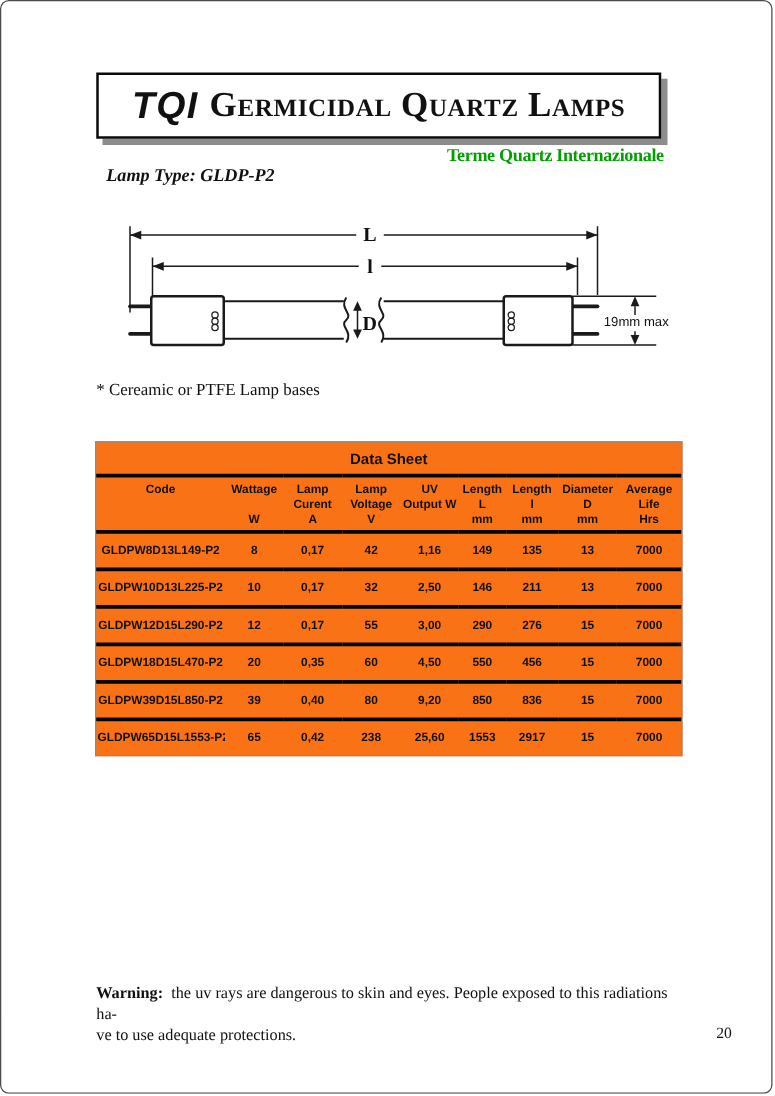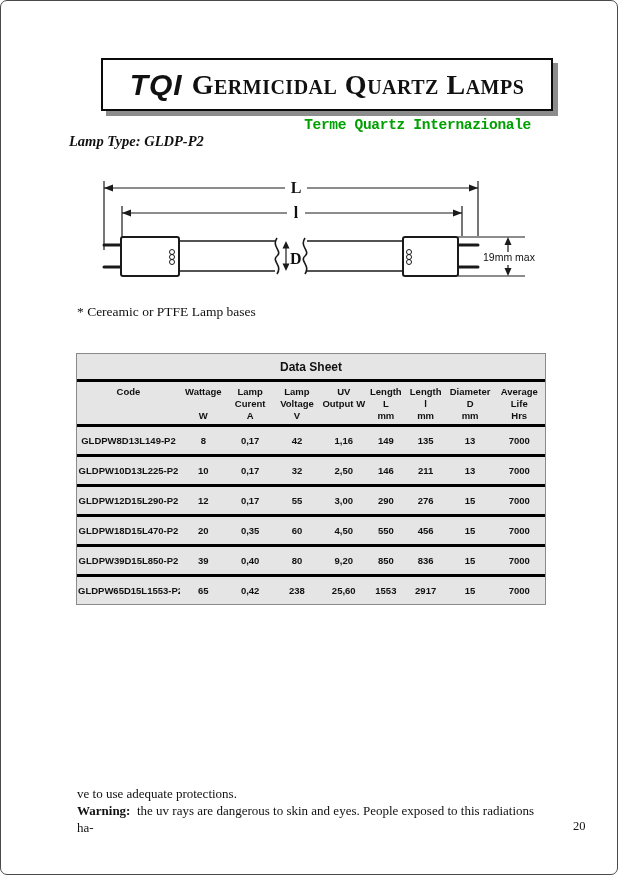--- a/index.html
+++ b/index.html
@@ -10,58 +10,58 @@
     background:#ffffff;
     border:1px solid #4a4a4a;
     border-radius:7px;
     box-sizing:border-box;
     font-family:"Liberation Serif", serif;
     color:#111;
     overflow:hidden;
   }
   
   .logo-box{
-    position:absolute;left:100px;top:57px;width:452px;height:53px;
+    position:absolute;left:76px;top:57px;width:452px;height:53px;
     background:#fff;border:2px solid #0a0a0a;
     box-shadow:5px 5px 0 #8c8c8c;
     display:flex;align-items:center;justify-content:center;gap:9px;
     box-sizing:border-box;
   }
   .logo-tqi{
     font-family:"Liberation Sans", sans-serif;
     font-weight:bold;font-style:italic;font-size:30px;letter-spacing:1px;
   }
   .logo-title{
     font-family:"Liberation Serif", serif;
     font-weight:bold;font-size:28px;font-variant:small-caps;letter-spacing:0.5px;
     white-space:nowrap;
   }
   .brand-line{
     position:absolute;left:230px;top:116px;width:300px;
     text-align:right;
-    font-family:Liberation Mono, monospace;
+    font-family:Liberation Serif, serif;
     font-weight:bold;font-size:14.5px;letter-spacing:-0.3px;
     white-space:nowrap;
   }
   .lamp-type{
-    position:absolute;left:68px;top:132px;
+    position:absolute;left:84px;top:132px;
     font-weight:bold;font-style:italic;font-size:14.5px;
   }
   
   .diagram{position:absolute;left:80px;top:172px;width:460px;height:120px;}
   .diagram text{fill:#111;}
   .dim-label{font-family:"Liberation Serif", serif;font-weight:bold;font-size:16px;}
   .dim-label-small{font-family:"Liberation Sans", sans-serif;font-weight:normal;font-size:10.5px;}
   .note{
     position:absolute;left:76px;top:303px;font-size:13.5px;
   }
   
   .table-wrap{
     position:absolute;left:75px;top:352px;width:470px;
-    border:1px solid #8a8a8a;box-sizing:border-box;background:#e5e5e5;
+    border:1px solid #8a8a8a;box-sizing:border-box;background:#f97316;
   }
   table.datasheet{
     border-collapse:collapse;width:100%;
     font-family:"Liberation Sans", sans-serif;
     table-layout:fixed;
   }
   .title-row td{
     border-bottom:3px solid #000;
     font-weight:bold;font-size:12px;text-align:center;
     height:21px;padding:2px 0;
@@ -291,19 +291,19 @@
           <td>1553</td>
           <td>2917</td>
           <td>15</td>
           <td>7000</td>
         </tr>
       </tbody>
     </table>
   </div>
 
   <div class="warning">
+    <div><b>Warning:</b>&nbsp; <span>the uv rays are dangerous to skin and eyes. People exposed to this radiations ha-</span></div>
     <div><span>ve to use adequate protections.</span></div>
-    <div><b>Warning:</b>&nbsp; <span>the uv rays are dangerous to skin and eyes. People exposed to this radiations ha-</span></div>
   </div>
 
   <div class="page-num">20</div>
 
 </div>
 
 </body></html>

